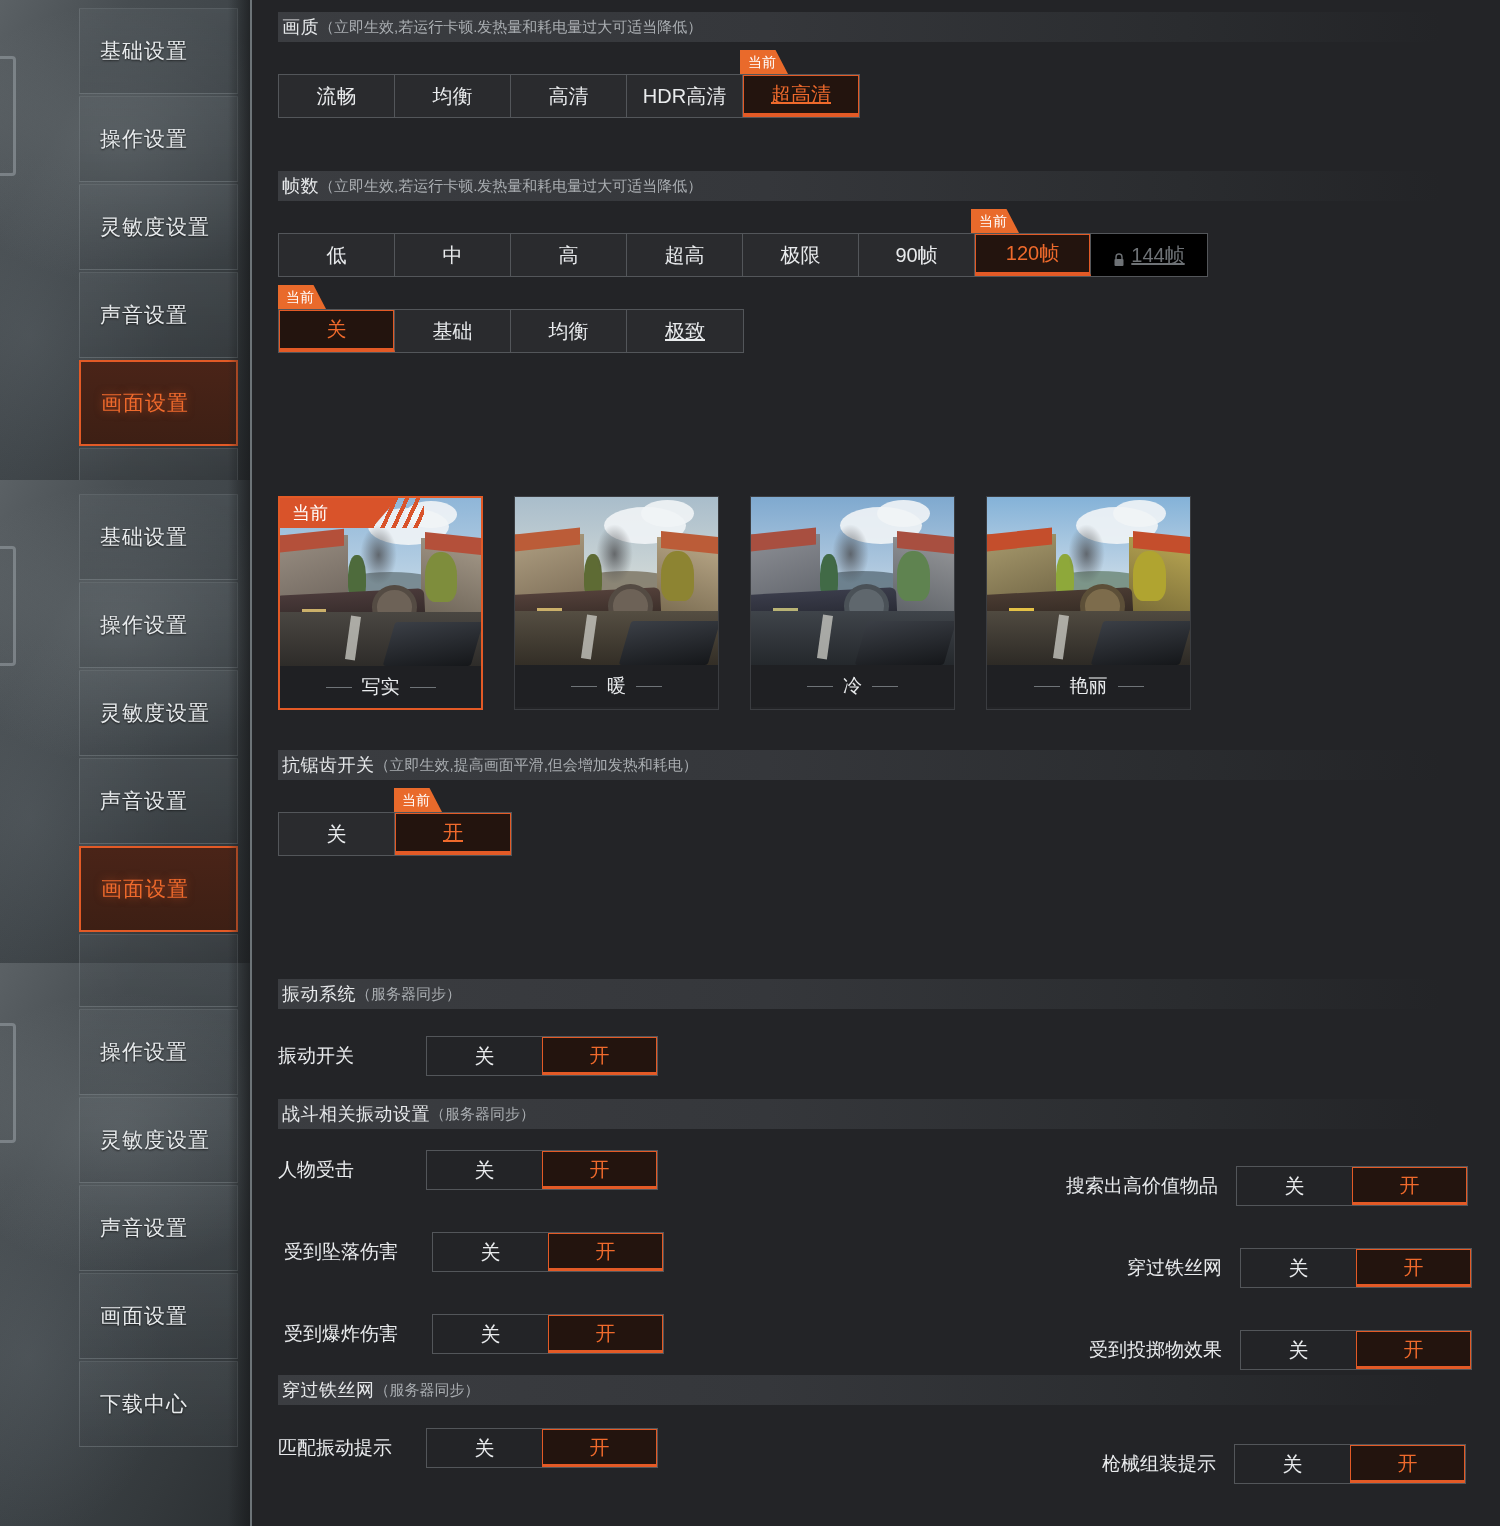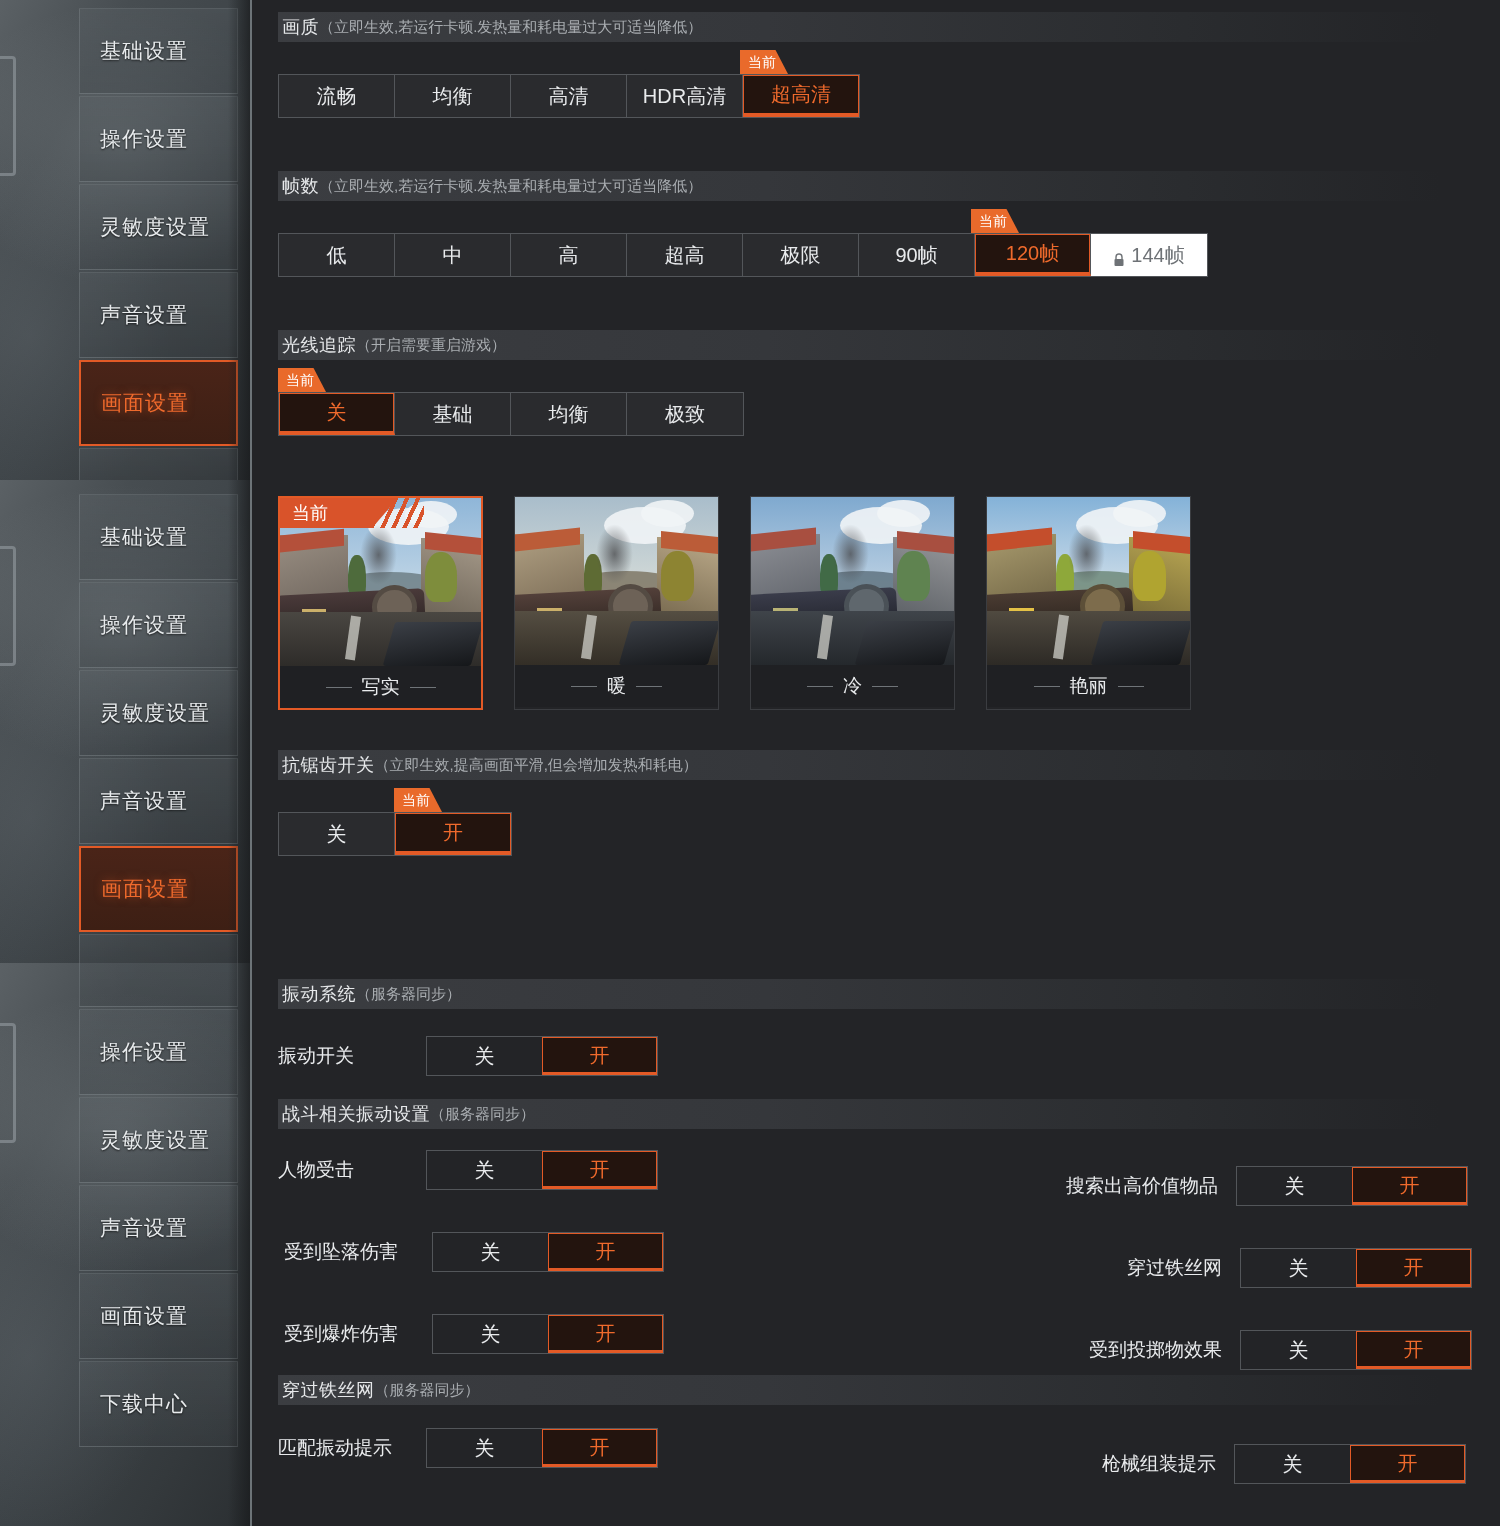--- a/index.html
+++ b/index.html
@@ -66,27 +66,27 @@
   
   .seg-wrap{ position:relative; display:inline-flex; margin-top: 32px; }
   .seg{
     display:flex; border:1px solid #53565a; background:#2a2b2e;
   }
   .seg .opt{
     min-width: 116px; height: 42px; display:flex; align-items:center; justify-content:center;
     font-size: 20px; color:#e9ebed; border-right:1px solid #53565a;
     position:relative;
   }
-  .seg .opt:last-child{ border-right:none; }
+  .seg .opt:last-child{ border-right:none;text-decoration:underline; }
   .seg .opt.sel{
     color:#ef6a2c; background:#23140e;
     box-shadow: inset 0 0 0 1px #e35a26;
     border-bottom: 3px solid #e35a26;
   }
-  .seg .opt.locked{ color:#6e7276; background:#ffffff; }
+  .seg .opt.locked{ color:#6e7276; background:#000000; }
   .lock-ico{ display:inline-block; margin-right:6px; width:12px; height:14px; position:relative; top:1px;}
   .badge{
     position:absolute; top:-24px; height:24px; padding: 0 12px 0 8px;
     background:#e96a2b; color:#fff; font-size:14px; line-height:24px;
     clip-path: polygon(0 0, 74% 0, 100% 100%, 0 100%);
   }
 
   
   .cards{ display:flex; gap:31px; margin-top:16px; }
   .card{ width:205px; position:relative; background:#232427; border:1px solid #3b3d41; }
@@ -206,24 +206,20 @@
                 <path d="M3 6V4a3 3 0 016 0v2" fill="none" stroke="#6e7276" stroke-width="1.4"></path>
                 <rect x="1.5" y="6" width="9" height="7" rx="1" fill="#6e7276"></rect>
               </svg>
           </span>
           <span>144帧</span>
         </div>
       </div>
     </div>
 
     
-    <div class="sec-bar" style="margin-top:53px">
-      <span class="sec-title">光线追踪</span>
-      <span class="sec-note">（开启需要重启游戏）</span>
-    </div>
     <div class="seg-wrap">
       <div class="badge" style="left:0">当前</div>
       <div class="seg">
         <div class="opt sel">关</div>
         <div class="opt">基础</div>
         <div class="opt">均衡</div>
         <div class="opt">极致</div>
       </div>
     </div>
   </div>

